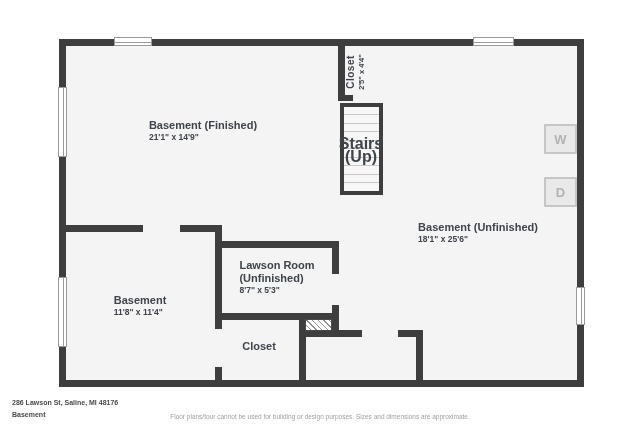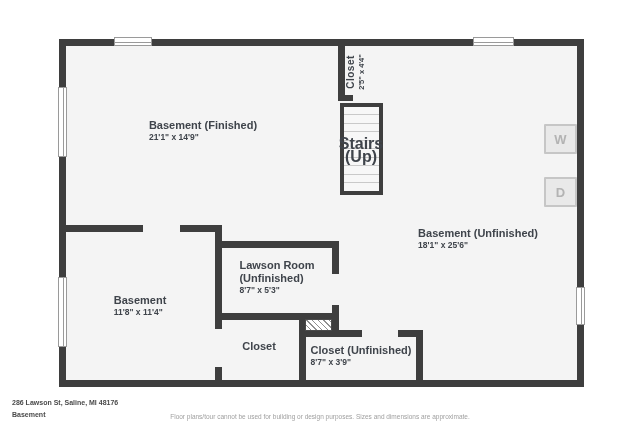--- a/index.html
+++ b/index.html
@@ -82,44 +82,40 @@
   </div>
   <div class="abs appliance" style="left:544px;top:177px;width:33px;height:30px;">
     <span>D</span>
   </div>
 
   <div class="abs room-label" style="left:203px;top:131px;">
     <div class="room-name">Basement (Finished)</div>
     <div class="room-dims">21'1" x 14'9"</div>
   </div>
 
-  <div class="abs room-label" style="left:478px;top:233px;margin-top:6px;">
+  <div class="abs room-label" style="left:478px;top:233px;">
     <div class="room-name">Basement (Unfinished)</div>
     <div class="room-dims">18'1" x 25'6"</div>
   </div>
 
   <div class="abs room-label" style="left:140px;top:306px;">
     <div class="room-name">Basement</div>
     <div class="room-dims">11'8" x 11'4"</div>
   </div>
 
   <div class="abs room-label" style="left:277px;top:277px;">
     <div class="room-name">Lawson Room</div>
     <div class="room-name">(Unfinished)</div>
     <div class="room-dims">8'7" x 5'3"</div>
   </div>
 
   <div class="abs room-label" style="left:259px;top:346px;">
     <div class="room-name">Closet</div>
   </div>
 
-  <div class="abs room-label" style="left:361px;top:356px;">
-    <div class="room-name">Closet (Unfinished)</div>
-    <div class="room-dims">8'7" x 3'9"</div>
-  </div>
 
   <div class="abs rot-label" style="left:356px;top:72px;">
     <div class="room-name">Closet</div>
     <div class="room-dims">2'5" x 4'4"</div>
   </div>
 
   <div class="abs addr-line" style="left:12px;top:399px;">286 Lawson St, Saline, MI 48176</div>
   <div class="abs addr-line" style="left:12px;top:411px;">Basement</div>
   <div class="abs disclaimer" style="left:0px;top:413px;">Floor plans/tour cannot be used for building or design purposes. Sizes and dimensions are approximate.</div>
 

